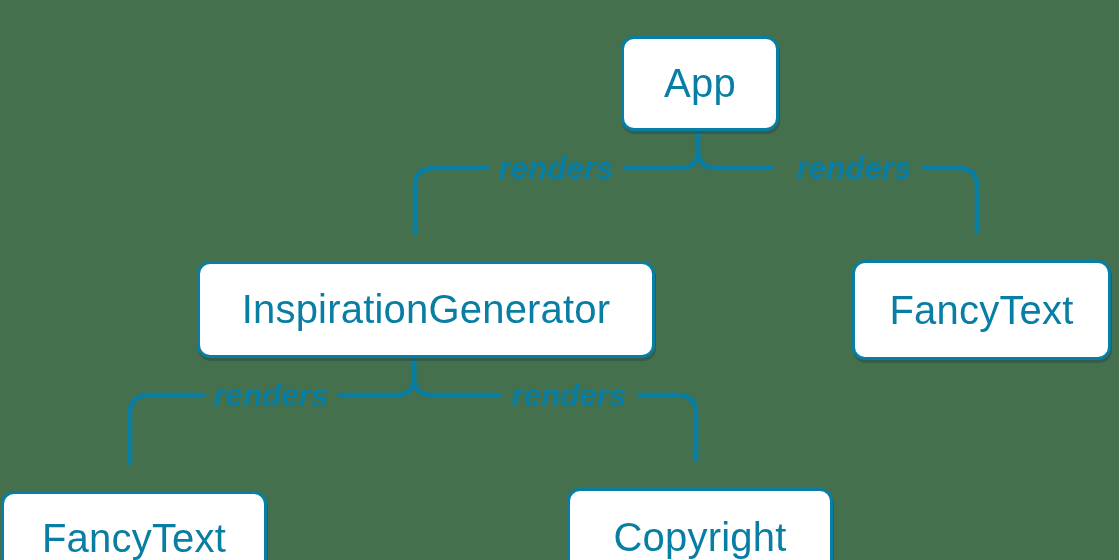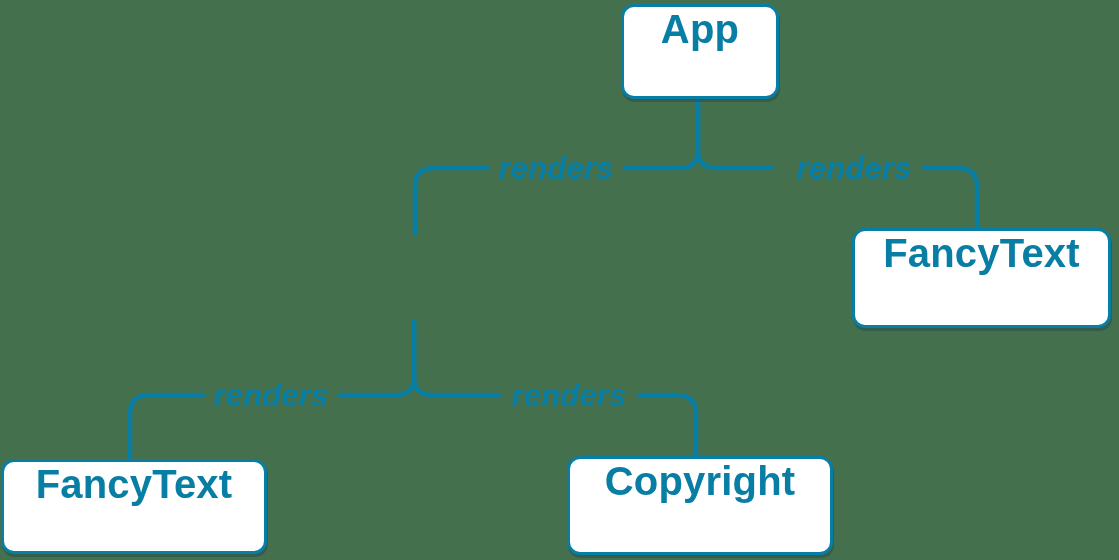--- a/index.html
+++ b/index.html
@@ -32,27 +32,28 @@
     fill: none;
     stroke-linecap: round;
   }
   .node {
     position: absolute;
     z-index: 2;
     background: var(--node-fill);
     border: 3px solid var(--accent);
     border-radius: 13px;
     display: flex;
-    align-items: flex-start;
+    align-items: center;
     justify-content: center;
     color: var(--accent);
     font-size: 40px;
-    font-weight: 700;
+    font-weight: 400;
     letter-spacing: 0.2px;
     box-shadow: 1px 3px 0 rgba(25, 55, 70, 0.35);
+    margin-top: 32px;
   }
   .node-app            { left: 621px; top: 4px;   width: 158px; height: 95px; }
   .node-ig             { left: 197px; top: 229px; width: 458px; height: 97px; }
   .node-fancytext-top  { left: 852px; top: 228px; width: 259px; height: 100px; }
   .node-fancytext-bot  { left: 1px;   top: 459px; width: 266px; height: 95px; }
   .node-copyright      { left: 567px; top: 456px; width: 266px; height: 99px; }
   .edge-label {
     position: absolute;
     z-index: 1;
     transform: translate(-50%, -50%);
@@ -87,20 +88,23 @@
     <path d="M203 395 H150 Q130 395 130 413 V463"></path>
 
     <path d="M414 322 V377 Q414 395 432 395 H499"></path>
     <path d="M639 395 H676 Q696 395 696 413 V460"></path>
   </svg>
 
   <div class="node node-app">
     <span>App</span>
   </div>
 
+  <div class="node node-ig">
+    <span>InspirationGenerator</span>
+  </div>
 
   <div class="node node-fancytext-top">
     <span>FancyText</span>
   </div>
 
   <div class="node node-fancytext-bot">
     <span>FancyText</span>
   </div>
 
   <div class="node node-copyright">

